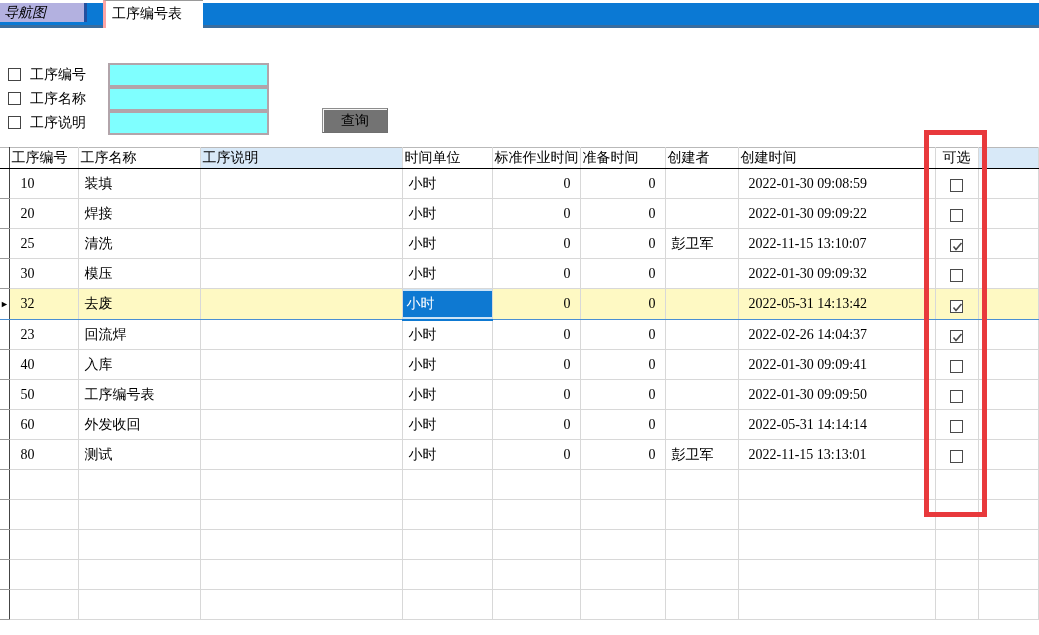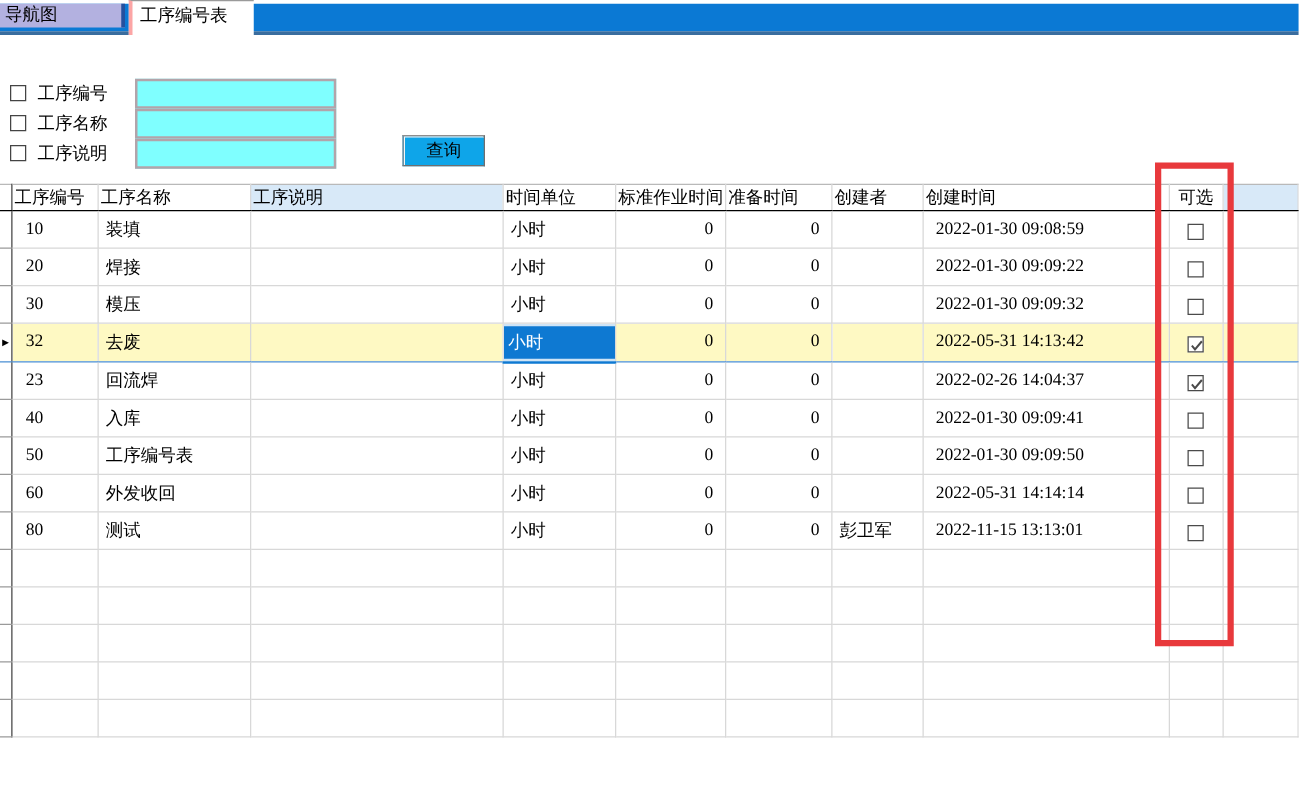--- a/index.html
+++ b/index.html
@@ -8,23 +8,23 @@
     font-family: "Liberation Serif", "DejaVu Serif", serif;
     font-size: 14px; color: #000; background: #fff;
   }
   .page { position: relative; width: 1039px; height: 635px; overflow: hidden; background: #fff; }
 
   
   .tabbar { position: absolute; left: 0; top: 0; width: 1039px; height: 28px; background: #fff; }
   .tabbar .blue-strip { position: absolute; left: 0; top: 3px; width: 1039px; height: 22px; background: #0b79d4; }
   .tabbar .dark-strip { position: absolute; left: 0; top: 25px; width: 1039px; height: 3px; background: #3a6d9e; }
   .tab-inactive {
-    position: absolute; left: 0; top: 3px; width: 100px; height: 19px;
+    position: absolute; left: 0; top: 3px; width: 87px; height: 19px;
     background: #b3b1e0; color: #000; line-height: 19px; padding-left: 4px;
-    border-right: 3px solid #24509f; cursor: default;
+    border-right: 3px solid #24509f; cursor: default; font-style: italic;
   }
   .tab-active {
     position: absolute; left: 103px; top: 0; width: 100px; height: 28px;
     background: #fff; color: #000; line-height: 26px; padding-left: 6px;
     border-top: 1px solid #9a9a9a; border-left: 3px solid #fca5a5; cursor: default;
   }
 
   
   .search-row { position: absolute; left: 0; height: 24px; }
   .search-row .cbx {
@@ -33,21 +33,21 @@
   }
   .search-row .lbl { position: absolute; left: 30px; top: 3px; white-space: nowrap; }
   .search-row input {
     position: absolute; left: 108px; top: 0; width: 161px; height: 24px;
     background: #7fffff; border: 2px solid #b2a4aa; outline: none;
     font-family: inherit; font-size: 14px; padding: 0 3px;
   }
   #srow0 { top: 63px; } #srow1 { top: 87px; } #srow2 { top: 111px; }
   .query-btn {
     position: absolute; left: 322px; top: 108px; width: 66px; height: 25px;
-    background: #0ea5e9; border: 1px solid #8d8d8d;
+    background: #737373; border: 1px solid #8d8d8d;
     border-right-color: #6f6f6f; border-bottom-color: #6f6f6f;
     box-shadow: inset 1px 1px 0 #f6f6f6;
     font-family: inherit; font-size: 14px; cursor: pointer;
   }
 
   
   table.grid {
     position: absolute; left: 0; top: 147px; width: 1039px;
     border-collapse: collapse; table-layout: fixed;
   }
@@ -185,20 +185,35 @@
           <td>小时</td>
           <td class="right">0</td>
           <td class="right">0</td>
           <td></td>
           <td class="date">2022-01-30 09:09:22</td>
           <td class="center"><span class="cb"></span></td>
           <td></td>
         </tr>
         <tr>
           <td class="sel"></td>
+          <td class="code">25</td>
+          <td>清洗</td>
+          <td></td>
+          <td>小时</td>
+          <td class="right">0</td>
+          <td class="right">0</td>
+          <td>彭卫军</td>
+          <td class="date">2022-11-15 13:10:07</td>
+          <td class="center"><span class="cb"><svg width="13" height="13" viewBox="0 0 13 13">
+                <polyline points="2.5,6.5 5,9.5 10.5,3" fill="none" stroke="#4a4a4a" stroke-width="1.6"></polyline>
+              </svg></span></td>
+          <td></td>
+        </tr>
+        <tr>
+          <td class="sel"></td>
           <td class="code">30</td>
           <td>模压</td>
           <td></td>
           <td>小时</td>
           <td class="right">0</td>
           <td class="right">0</td>
           <td></td>
           <td class="date">2022-01-30 09:09:32</td>
           <td class="center"><span class="cb"></span></td>
           <td></td>

